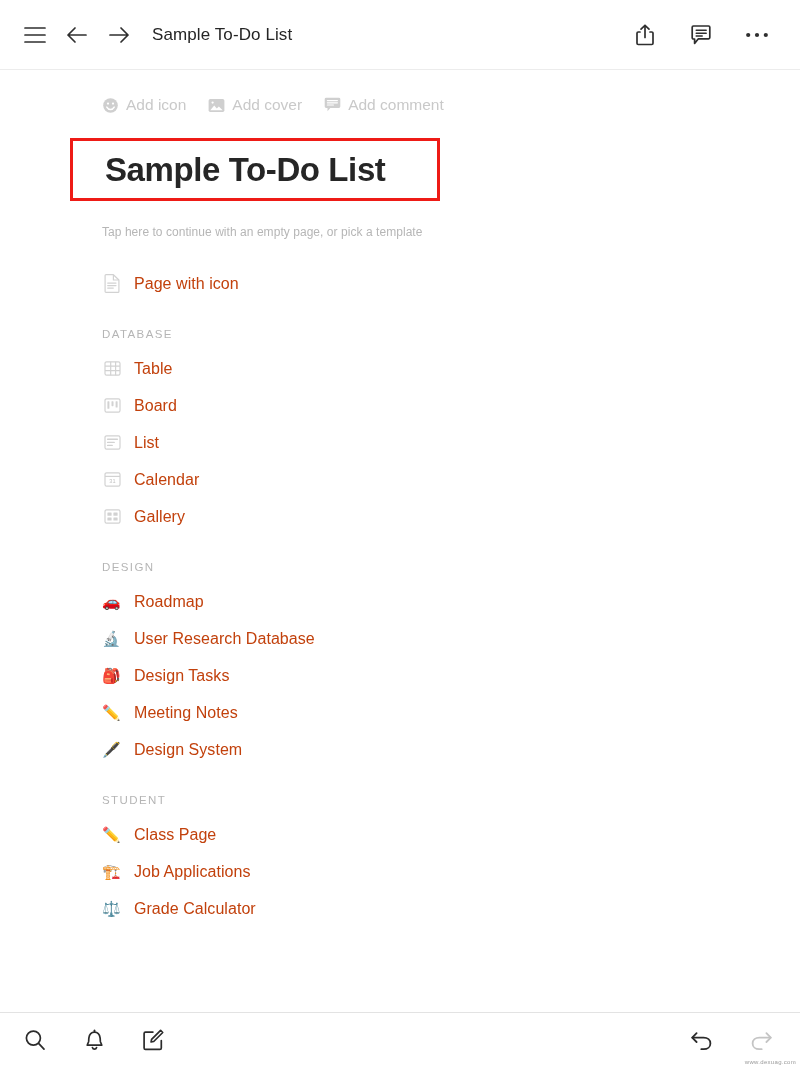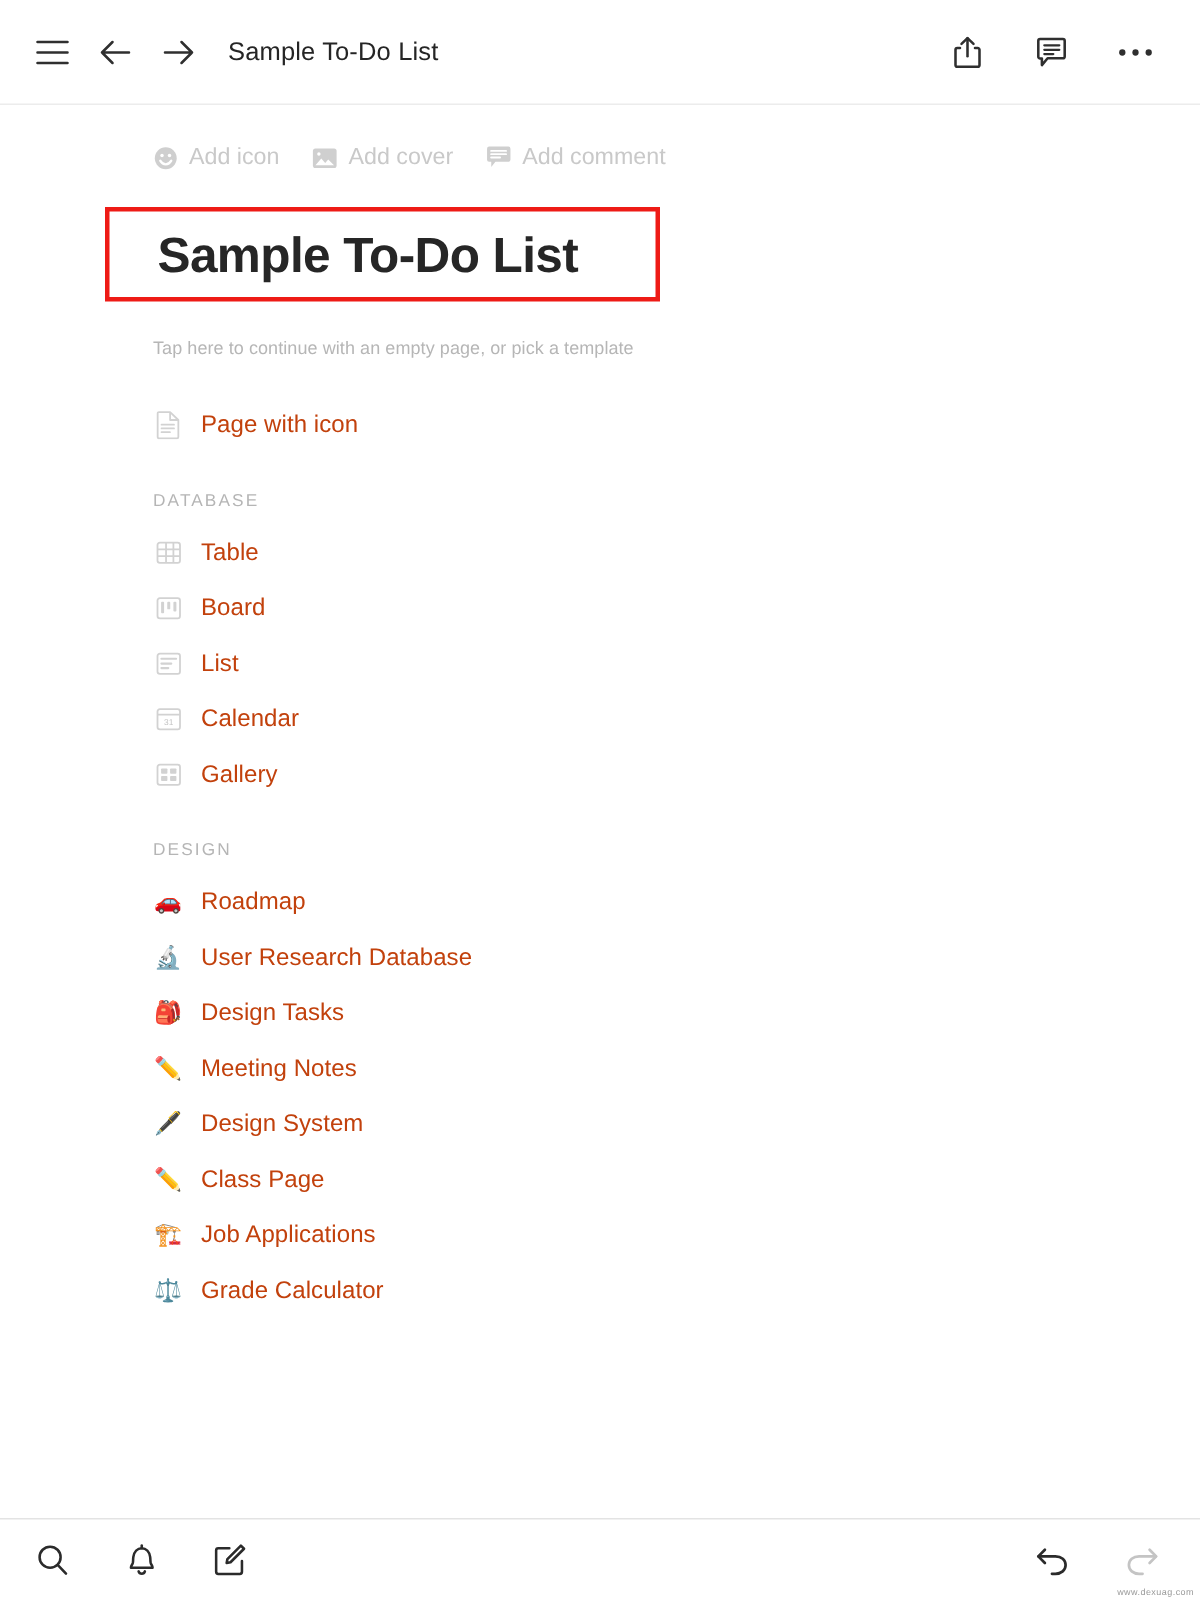--- a/index.html
+++ b/index.html
@@ -380,20 +380,21 @@
             <span>Meeting Notes</span>
           </div>
 
           <div class="tpl-row">
             <span class="emoji">🖋️</span>
             <span>Design System</span>
           </div>
         </div>
 
         <div>
+          <div class="section-head">STUDENT</div>
 
           <div class="tpl-row">
             <span class="emoji">✏️</span>
             <span>Class Page</span>
           </div>
 
           <div class="tpl-row">
             <span class="emoji">🏗️</span>
             <span>Job Applications</span>
           </div>

